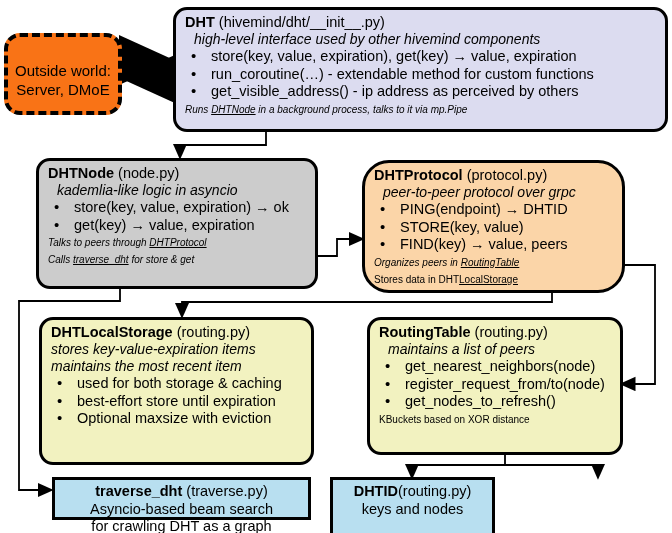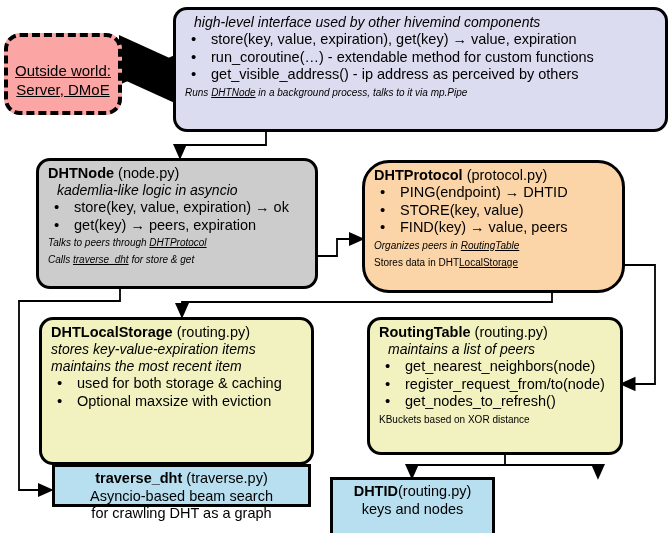--- a/index.html
+++ b/index.html
@@ -3,21 +3,21 @@
 <meta charset="utf-8">
 <style>
   html,body{margin:0;padding:0;background:#ffffff;}
   body{width:672px;height:533px;position:relative;overflow:hidden;
        font-family:"Liberation Sans",sans-serif;color:#000;}
   #canvas{position:absolute;inset:0;width:672px;height:533px;}
   svg.wires{position:absolute;left:0;top:0;width:672px;height:533px;pointer-events:none;}
 
   .box{position:absolute;box-sizing:border-box;border:3px solid #000;}
   .rounded{border-radius:14px;}
-  .dashed{border:4px dashed #000;border-radius:16px;background:#fca5a5;text-decoration:underline;}
+  .dashed{border:4px dashed #000;border-radius:16px;background:#f97316;}
   .lilac{background:#dcdcf0;}
   .grey{background:#cccccc;}
   .peach{background:#fbd5a8;}
   .yellow{background:#f2f2c0;}
   .blue{background:#b8dff0;}
 
   .inner{padding:4px 7px 4px 9px;}
   .ttl{font-size:14.5px;line-height:17px;white-space:nowrap;}
   .ttl b{font-weight:bold;}
   .sub{font-style:italic;font-size:14px;line-height:17px;white-space:nowrap;}
@@ -75,84 +75,90 @@
 
   <div class="box dashed" style="left:4px;top:33px;width:118px;height:82px;">
     <div class="ow">
       <div>Outside world:</div>
       <div>Server, DMoE</div>
     </div>
   </div>
 
   <div class="box rounded lilac" style="left:173px;top:7px;width:495px;height:125px;">
     <div class="inner">
+      <div class="ttl">
+        <b>DHT</b>
+        <span>(hivemind/dht/__init__.py)</span>
+      </div>
       <div class="sub ind">high-level interface used by other hivemind components</div>
       <div class="li">store(key, value, expiration), get(key) → value, expiration</div>
       <div class="li">run_coroutine(…) - extendable method for custom functions</div>
       <div class="li">get_visible_address() - ip address as perceived by others</div>
       <div class="foot it"><span>Runs </span><u>DHTNode</u><span> in a background process, talks to it via mp.Pipe</span></div>
     </div>
   </div>
 
   <div class="box rounded grey" style="left:36px;top:158px;width:282px;height:131px;">
     <div class="inner">
       <div class="ttl">
         <b>DHTNode</b>
         <span>(node.py)</span>
       </div>
       <div class="sub ind">kademlia-like logic in asyncio</div>
       <div class="li">store(key, value, expiration) → ok</div>
-      <div class="li">get(key) → peers, expiration</div>
+      <div class="li">get(key) → value, expiration</div>
       <div class="foot it"><span>Talks to peers through </span><u>DHTProtocol</u></div>
       <div class="foot it"><span>Calls </span><u>traverse_dht</u><span> for store &amp; get</span></div>
     </div>
   </div>
 
   <div class="box rounded peach" style="left:362px;top:160px;width:263px;height:133px;border-radius:27px;">
     <div class="inner">
       <div class="ttl">
         <b>DHTProtocol</b>
         <span>(protocol.py)</span>
       </div>
+      <div class="sub ind">peer-to-peer protocol over grpc</div>
       <div class="li">PING(endpoint) → DHTID</div>
       <div class="li">STORE(key, value)</div>
       <div class="li">FIND(key) → value, peers</div>
       <div class="foot it"><span>Organizes peers in </span><u>RoutingTable</u></div>
       <div class="foot"><span>Stores data in DHT</span><u>LocalStorage</u></div>
     </div>
   </div>
 
   <div class="box rounded yellow" style="left:39px;top:317px;width:275px;height:148px;">
     <div class="inner">
       <div class="ttl">
         <b>DHTLocalStorage</b>
         <span>(routing.py)</span>
       </div>
       <div class="sub">stores key-value-expiration items</div>
       <div class="sub">maintains the most recent item</div>
       <div class="li">used for both storage &amp; caching</div>
+      <div class="li">best-effort store until expiration</div>
       <div class="li">Optional maxsize with eviction</div>
     </div>
   </div>
 
   <div class="box rounded yellow" style="left:367px;top:317px;width:256px;height:138px;">
     <div class="inner">
       <div class="ttl">
         <b>RoutingTable</b>
         <span>(routing.py)</span>
       </div>
       <div class="sub ind">maintains a list of peers</div>
       <div class="li">get_nearest_neighbors(node)</div>
       <div class="li">register_request_from/to(node)</div>
       <div class="li">get_nodes_to_refresh()</div>
       <div class="foot">KBuckets based on XOR distance</div>
     </div>
   </div>
 
-  <div class="box blue" style="left:52px;top:464px;width:259px;height:43px;">
+  <div class="box blue" style="left:52px;top:477px;width:259px;height:43px;">
     <div class="sm" style="padding-top:3px;">
       <div>
         <b>traverse_dht</b>
         <span>(traverse.py)</span>
       </div>
       <div>Asyncio-based beam search</div>
       <div>for crawling DHT as a graph</div>
     </div>
   </div>
 

